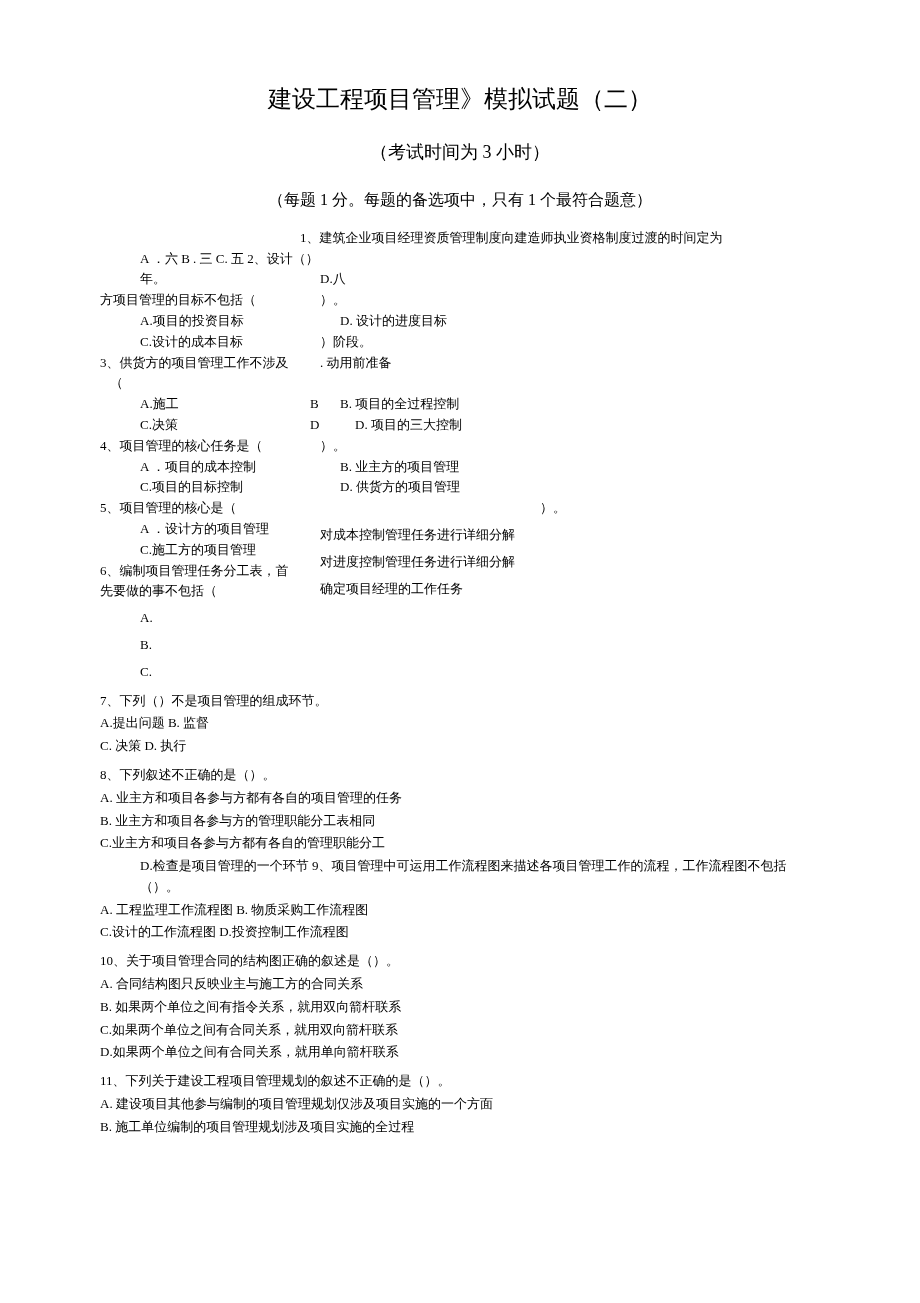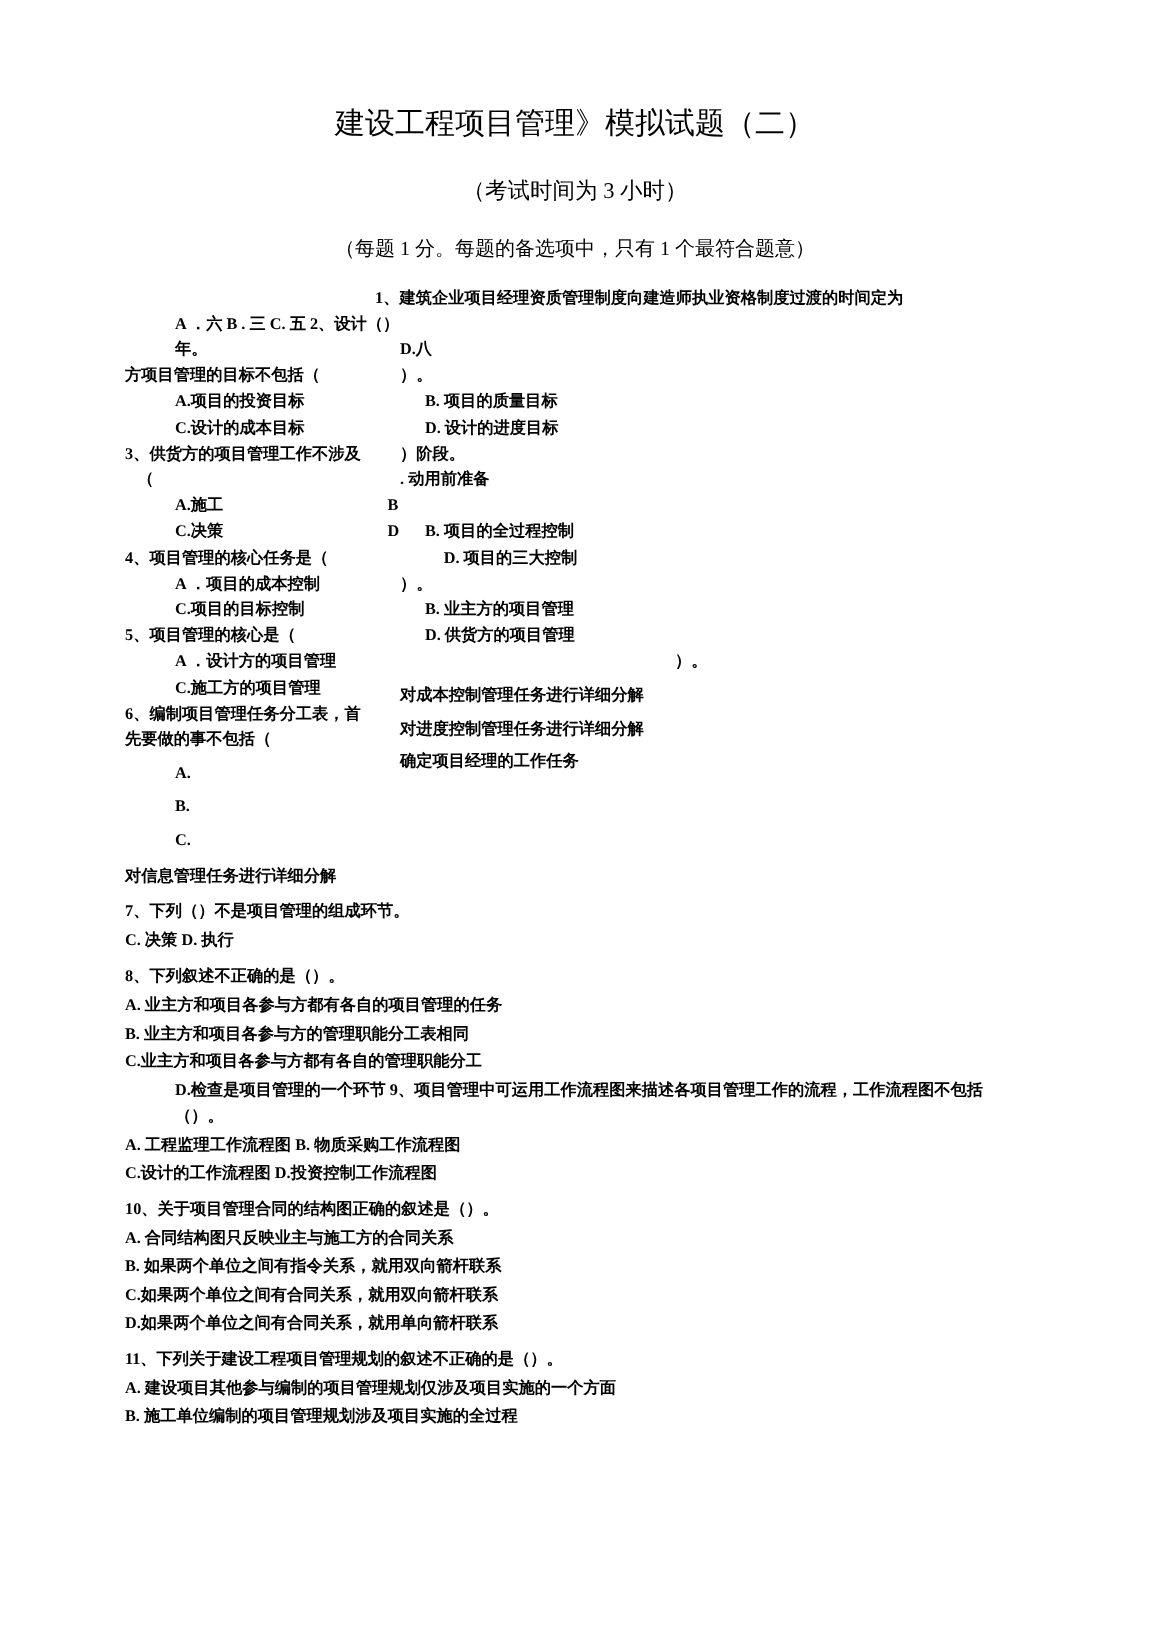--- a/index.html
+++ b/index.html
@@ -24,21 +24,20 @@
       font-size: 18px;
       margin-bottom: 20px;
     }
     .instruction {
       text-align: center;
       font-size: 16px;
       margin-bottom: 15px;
     }
     .content {
       font-size: 13px;
-      font-weight: bold;
     }
     .indent-1 {
       margin-left: 40px;
     }
     .row {
       display: flex;
     }
     .col-left {
       width: 220px;
       flex-shrink: 0;
@@ -89,40 +88,39 @@
       <div>6、编制项目管理任务分工表，首</div>
       <div>先要做的事不包括（</div>
       <div class="indent-1" style="margin-top:6px;">A.</div>
       <div class="indent-1" style="margin-top:6px;">B.</div>
       <div class="indent-1" style="margin-top:6px;">C.</div>
     </div>
     <div class="col-right">
       <div>&nbsp;</div>
       <div>D.八</div>
       <div>）。</div>
-      <div style="margin-left:20px;">B. 项目的质量目标</div>
       <div style="margin-left:20px;">D. 设计的进度目标</div>
       <div>）阶段。</div>
       <div>. 动用前准备</div>
       <div>&nbsp;</div>
       <div style="margin-left:20px;">B. 项目的全过程控制</div>
       <div style="margin-left:35px;">D. 项目的三大控制</div>
       <div>）。</div>
       <div style="margin-left:20px;">B. 业主方的项目管理</div>
       <div style="margin-left:20px;">D. 供货方的项目管理</div>
       <div style="margin-left:220px;">）。</div>
       <div style="margin-top:6px;">对成本控制管理任务进行详细分解</div>
       <div style="margin-top:6px;">对进度控制管理任务进行详细分解</div>
       <div style="margin-top:6px;">确定项目经理的工作任务</div>
     </div>
   </div>
 
-  <div class="block">对信息管理任务进行详细分解</div>
 
   <div class="block">7、下列（）不是项目管理的组成环节。</div>
+  <div class="indent-1 opt-line">A.提出问题 B. 监督</div>
   <div class="indent-1 opt-line">C. 决策 D. 执行</div>
 
   <div class="block">8、下列叙述不正确的是（）。</div>
   <div class="indent-1 opt-line">A. 业主方和项目各参与方都有各自的项目管理的任务</div>
   <div class="indent-1 opt-line">B. 业主方和项目各参与方的管理职能分工表相同</div>
   <div class="indent-1 opt-line">C.业主方和项目各参与方都有各自的管理职能分工</div>
   <div class="opt-line" style="margin-left:40px;text-indent:-40px;padding-left:0;">
     <span style="margin-left:40px;">D.检查是项目管理的一个环节 9、项目管理中可运用工作流程图来描述各项目管理工作的流程，工作流程图不包括（）。</span>
   </div>
   <div class="indent-1 opt-line">A. 工程监理工作流程图 B. 物质采购工作流程图</div>

